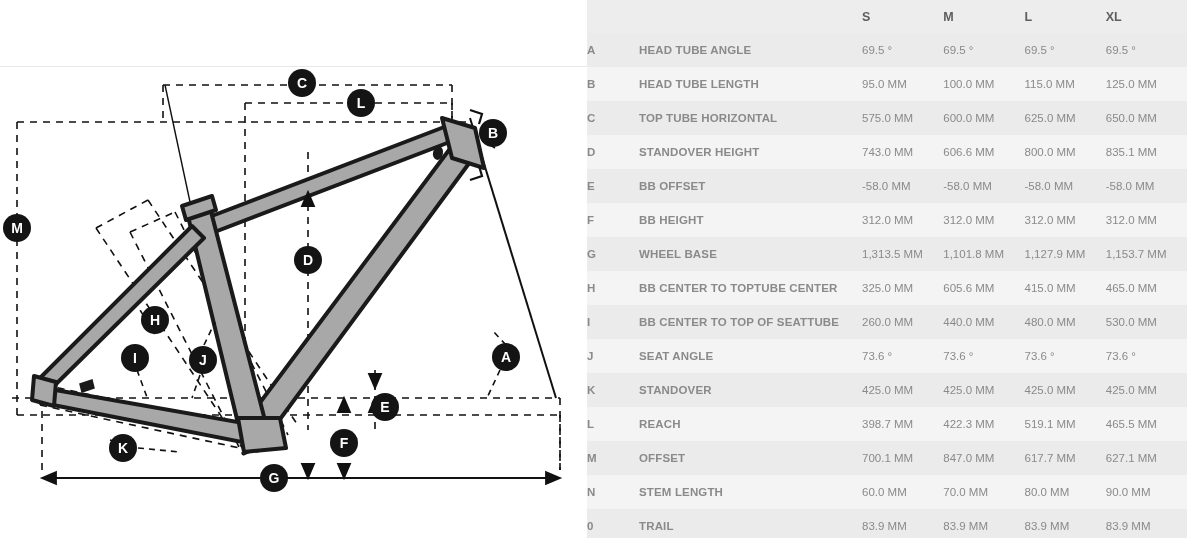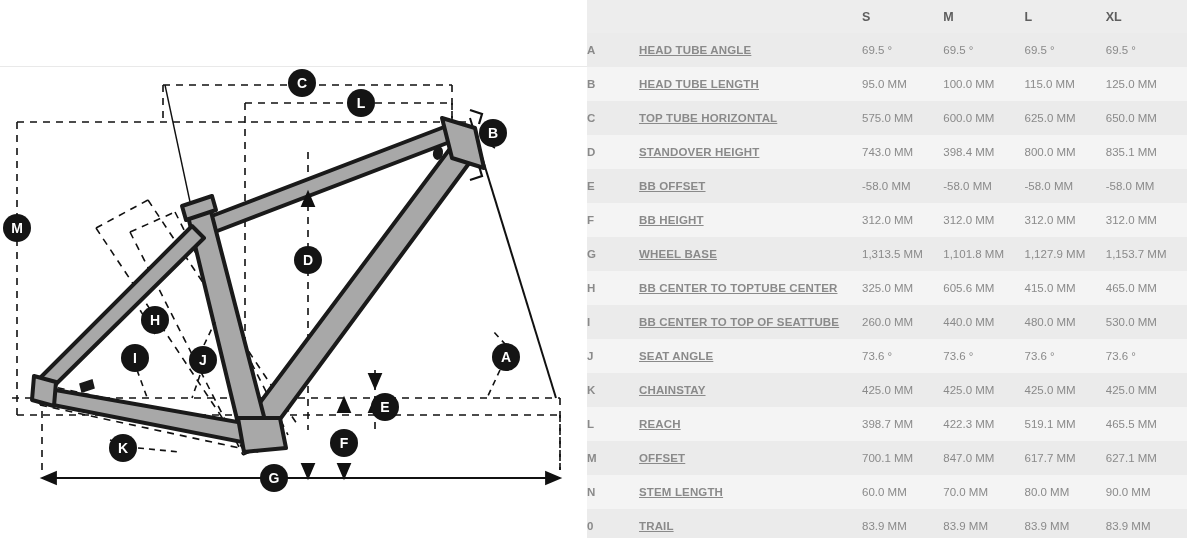--- a/index.html
+++ b/index.html
@@ -68,21 +68,20 @@
     font-weight: bold;
     color: #4d4d4d;
     padding-left: 11px;
   }
   td.label {
     font-size: 11.5px;
     font-weight: bold;
     color: #595959;
     letter-spacing: 0.15px;
     padding-left: 0;
-    text-decoration: underline;
   }
   th.th-letter { padding-left: 11px; }
   th.th-label  { padding-left: 0; }
   th.th-size, td.size { padding-left: 9px; }
   th.th-size { font-size: 13px; color: #555555; }
 </style>
 </head>
 <body>
 
 <div class="page">
@@ -297,21 +296,21 @@
           <td class="label">TOP TUBE HORIZONTAL</td>
           <td class="size">575.0 MM</td>
           <td class="size">600.0 MM</td>
           <td class="size">625.0 MM</td>
           <td class="size">650.0 MM</td>
         </tr>
         <tr class="even">
           <td class="letter">D</td>
           <td class="label">STANDOVER HEIGHT</td>
           <td class="size">743.0 MM</td>
-          <td class="size">398.4 MM</td>
+          <td class="size">606.6 MM</td>
           <td class="size">800.0 MM</td>
           <td class="size">835.1 MM</td>
         </tr>
         <tr class="odd">
           <td class="letter">E</td>
           <td class="label">BB OFFSET</td>
           <td class="size">-58.0 MM</td>
           <td class="size">-58.0 MM</td>
           <td class="size">-58.0 MM</td>
           <td class="size">-58.0 MM</td>
@@ -351,21 +350,21 @@
         <tr class="even">
           <td class="letter">J</td>
           <td class="label">SEAT ANGLE</td>
           <td class="size">73.6 °</td>
           <td class="size">73.6 °</td>
           <td class="size">73.6 °</td>
           <td class="size">73.6 °</td>
         </tr>
         <tr class="odd">
           <td class="letter">K</td>
-          <td class="label">CHAINSTAY</td>
+          <td class="label">STANDOVER</td>
           <td class="size">425.0 MM</td>
           <td class="size">425.0 MM</td>
           <td class="size">425.0 MM</td>
           <td class="size">425.0 MM</td>
         </tr>
         <tr class="even">
           <td class="letter">L</td>
           <td class="label">REACH</td>
           <td class="size">398.7 MM</td>
           <td class="size">422.3 MM</td>

